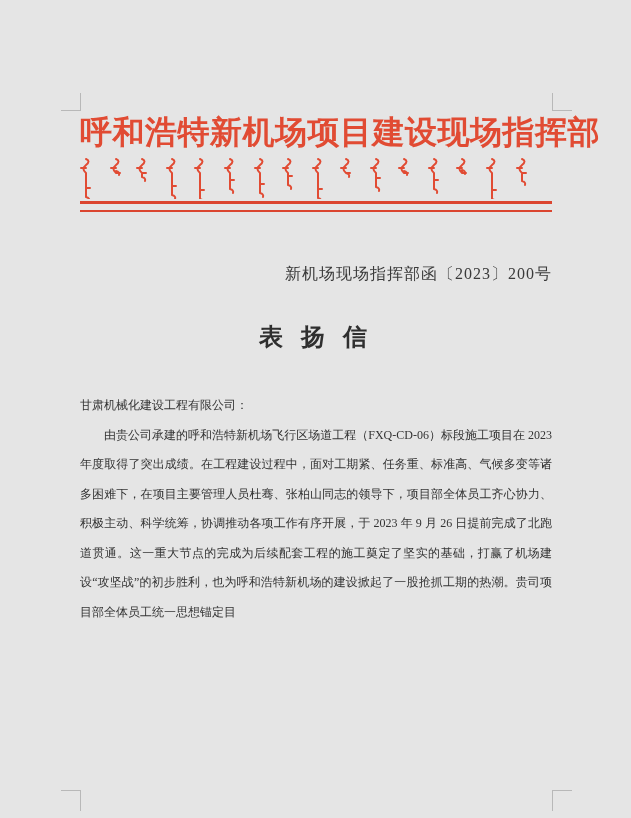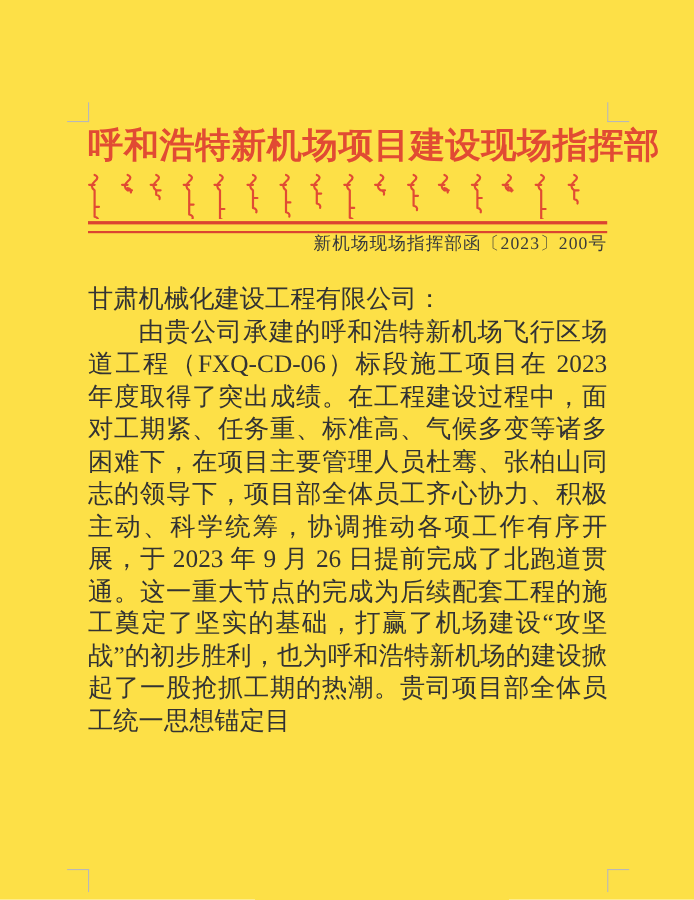--- a/index.html
+++ b/index.html
@@ -5,21 +5,21 @@
   :root{
     --red:#e14b33;
     --rule-red:#db4530;
     --ink:#333333;
     --mark:#b8b8b8;
   }
   html,body{margin:0;padding:0;background:#ffffff;}
   .page{
     position:relative;
     width:631px;height:818px;
-    background:#fde047;
+    background:#e5e5e5;
     overflow:hidden;
     font-family:"Liberation Serif","DejaVu Serif",serif;
     color:var(--ink);
   }
   
   .cm{position:absolute;width:19px;height:17px;}
   .cm.tl{left:61px;top:93px;border-right:1px solid var(--mark);border-bottom:1px solid var(--mark);}
   .cm.tr{left:552px;top:93px;border-left:1px solid var(--mark);border-bottom:1px solid var(--mark);}
   .cm.bl{left:61px;top:790px;height:20px;border-right:1px solid var(--mark);border-top:1px solid var(--mark);}
   .cm.br{left:552px;top:790px;height:20px;border-left:1px solid var(--mark);border-top:1px solid var(--mark);}
@@ -37,38 +37,39 @@
     white-space:nowrap;
   }
   .mongolian{display:block;margin:2px auto 0 auto;}
   .rule{
     margin-top:2px;
     height:6px;
     border-top:3px solid var(--rule-red);
     border-bottom:2px solid var(--rule-red);
   }
   .doc-number{
+    margin-top:52px;
     text-align:right;
     font-size:16px;
     line-height:20px;
     color:#3a3a3a;
     letter-spacing:1px;
   }
   .letter-title{
     margin-top:36px;
     text-align:center;
     font-size:24px;
     line-height:34px;
     font-weight:600;
     letter-spacing:6px;
     color:#2f2f2f;
   }
   .body-text{
-    margin-top:25px;
-    font-size:23px;
+    margin-top:37px;
+    font-size:12px;
     line-height:29.5px;
     text-align:justify;
     color:var(--ink);
   }
   .body-text p{margin:0;}
   .body-text p.indent{text-indent:2em;}
 </style>
 </head>
 <body>
 
@@ -99,20 +100,21 @@
         <path d="M354 2 q5 2 0 6 q-5 4 0 8 L354 32 q4 1 3 4 M349 11 h5 M354 23 h4" fill="none" stroke="#e14b33" stroke-width="2" stroke-linecap="round" stroke-linejoin="round"></path>
         <path d="M382 2 q5 2 0 6 q-5 4 0 8 L382 13 q4 1 3 4 M377 11 h5 M382 16 h4" fill="none" stroke="#e14b33" stroke-width="2" stroke-linecap="round" stroke-linejoin="round"></path>
         <path d="M412 2 q5 2 0 6 q-5 4 0 8 L412 42 q4 1 3 4 M407 11 h5 M412 33 h4" fill="none" stroke="#e14b33" stroke-width="2" stroke-linecap="round" stroke-linejoin="round"></path>
         <path d="M442 2 q5 2 0 6 q-5 4 0 8 L442 24 q4 1 3 4 M437 11 h5 M442 16 h4" fill="none" stroke="#e14b33" stroke-width="2" stroke-linecap="round" stroke-linejoin="round"></path>
       </svg>
 
     <div class="rule"></div>
 
     <div class="doc-number">新机场现场指挥部函〔2023〕200号</div>
 
+    <div class="letter-title">表 扬 信</div>
 
     <div class="body-text">
       <p>甘肃机械化建设工程有限公司：</p>
       <p class="indent">由贵公司承建的呼和浩特新机场飞行区场道工程（FXQ-CD-06）标段施工项目在 2023 年度取得了突出成绩。在工程建设过程中，面对工期紧、任务重、标准高、气候多变等诸多困难下，在项目主要管理人员杜骞、张柏山同志的领导下，项目部全体员工齐心协力、积极主动、科学统筹，协调推动各项工作有序开展，于 2023 年 9 月 26 日提前完成了北跑道贯通。这一重大节点的完成为后续配套工程的施工奠定了坚实的基础，打赢了机场建设“攻坚战”的初步胜利，也为呼和浩特新机场的建设掀起了一股抢抓工期的热潮。贵司项目部全体员工统一思想锚定目</p>
     </div>
 
   </div>
 </div>
 
 </body></html>

